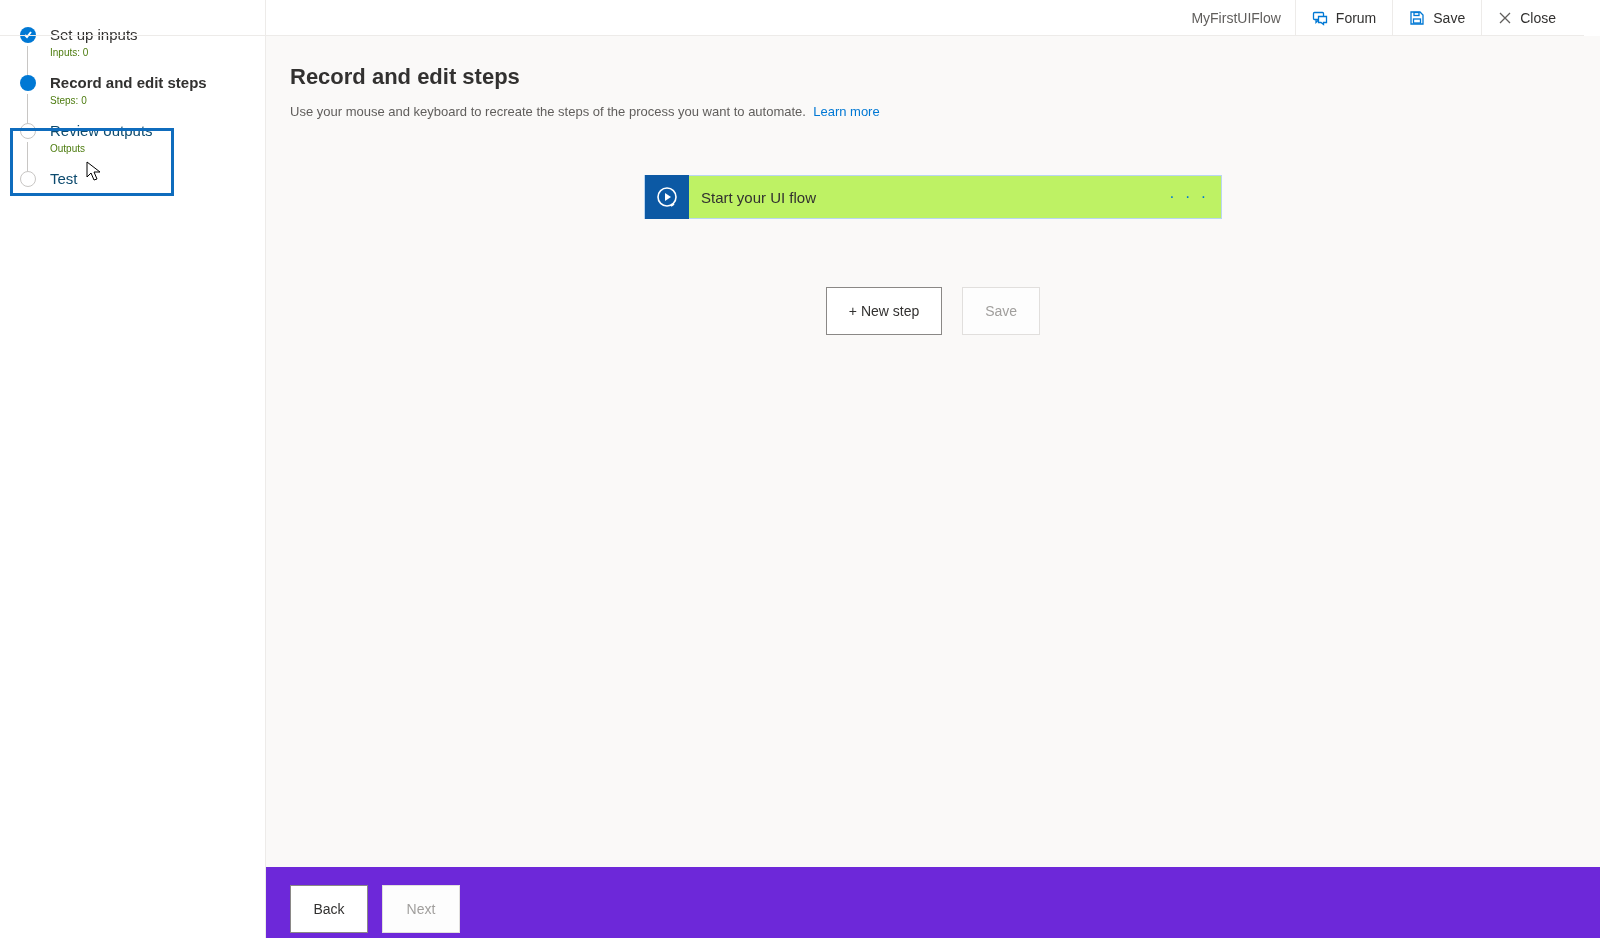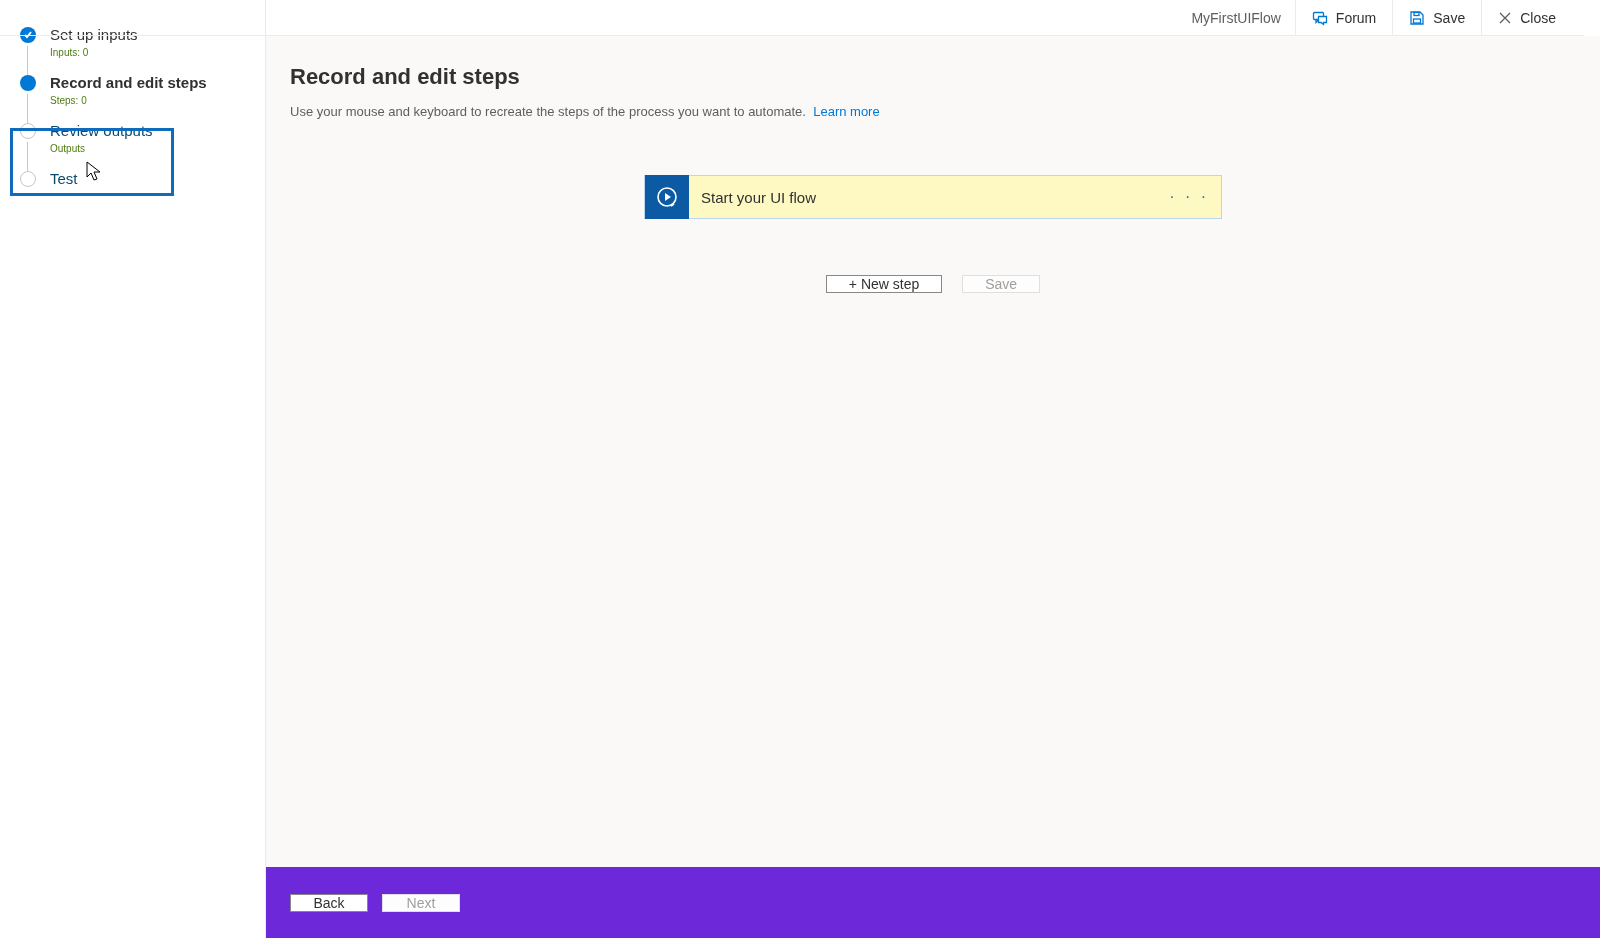--- a/index.html
+++ b/index.html
@@ -110,21 +110,21 @@
   .canvas {
     margin-top: 56px;
     display: flex;
     flex-direction: column;
     align-items: center;
     gap: 56px;
   }
   .flow-card {
     width: 578px;
     height: 44px;
-    background: #fef9c3;
+    background: #bef264;
     display: flex;
     align-items: center;
     position: relative;
     border: 1px solid #b9d6f2;
   }
   .flow-card .card-icon {
     width: 44px; height: 44px;
     background: #0c59a4;
     display: flex; align-items: center; justify-content: center;
     flex-shrink: 0;
@@ -135,28 +135,28 @@
     position: absolute;
     right: 12px;
     color: #0078d4;
     letter-spacing: 3px;
     cursor: pointer;
     font-size: 16px;
   }
 
   .action-row { display: flex; gap: 20px; }
   .btn {
-    height: 18px;
+    height: 48px;
     padding: 0 22px;
     background: #fff;
     border: 1px solid #8a8886;
     color: #323130;
     font-size: 14px;
     cursor: pointer;
-    display: flex; align-items: center; justify-content: center;
+    display: flex; align-items: center; justify-content: center; margin-top: 12px;
   }
   .btn.disabled {
     color: #a19f9d;
     border-color: #e1dfdd;
     background: #fdfdfd;
     cursor: default;
   }
 
   
   .footer {

